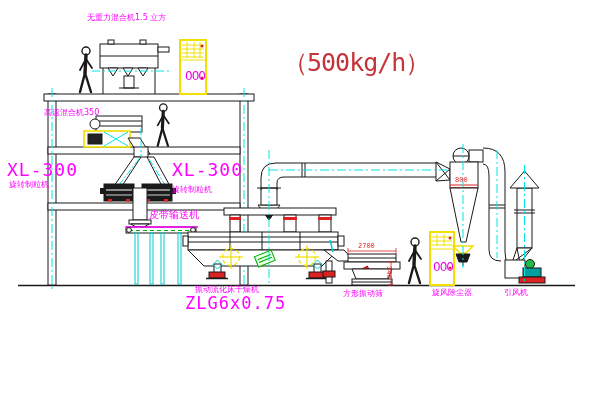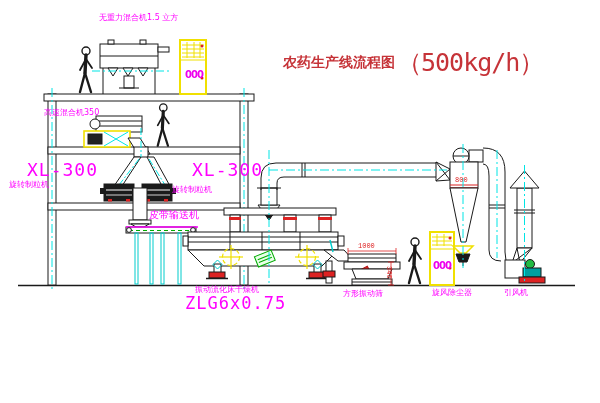--- a/index.html
+++ b/index.html
@@ -3,27 +3,27 @@
 <meta charset="utf-8">
 <style>
   html,body{margin:0;padding:0;background:#ffffff;}
   #stage{position:relative;width:600px;height:403px;background:#ffffff;overflow:hidden;
          font-family:"DejaVu Sans",sans-serif;}
   #stage svg{position:absolute;left:0;top:0;}
   .lbl{position:absolute;white-space:nowrap;line-height:1;color:#ff00ff;}
   .mag-sm{font-size:8px;}
   .mag-xs{font-size:10px;}
   .model{font-family:"DejaVu Sans Mono",monospace;font-size:17px;letter-spacing:1px;}
-  .model-big{font-family:"DejaVu Sans Mono",monospace;font-size:18px;letter-spacing:1px;margin-left:20px;}
+  .model-big{font-family:"DejaVu Sans Mono",monospace;font-size:18px;letter-spacing:1px;}
   .red-dim{color:#dd2222;font-size:7px;font-family:Liberation Mono, monospace;}
   .vert{writing-mode:vertical-rl;}
   #title-row{position:absolute;left:283px;top:46px;display:flex;align-items:center;gap:2px;color:#c63338;}
   #title-cn{font-size:14px;font-weight:bold;}
   #title-cap{font-size:25px;font-weight:normal;font-family:"DejaVu Sans Mono",monospace;letter-spacing:-1px;}
-  .panel-sym{font-size:10px;font-weight:bold;letter-spacing:-1px;color:#ee00ee;}
+  .panel-sym{font-size:12px;font-weight:normal;letter-spacing:-1px;color:#ee00ee;}
 </style>
 </head>
 <body>
 
 <div id="stage">
 
 <svg width="600" height="403" viewBox="0 0 600 403">
   <defs>
     <g id="man" stroke="#1a1a1a" fill="none" stroke-linecap="round">
       <circle cx="10" cy="5" r="4" stroke-width="1.4"></circle>
@@ -307,24 +307,23 @@
 
   <g stroke="#00e5e5" stroke-width="1" stroke-dasharray="9 3 2 3" fill="none">
     <line x1="269" y1="150" x2="269" y2="283"></line>
     <line x1="269" y1="170" x2="447" y2="170"></line>
     <line x1="463" y1="144" x2="463" y2="268"></line>
     <line x1="497" y1="150" x2="497" y2="258"></line>
     <line x1="524.5" y1="165" x2="524.5" y2="284"></line>
   </g>
 </svg>
 
-<div class="lbl mag-sm" style="left:87px;top:14px;margin-left:12px;">无重力混合机1.5 立方</div>
+<div class="lbl mag-sm" style="left:87px;top:14px;">无重力混合机1.5 立方</div>
 
 <div id="title-row">
-  <span id="title-cn">农药生产线流程图</span>
   <span id="title-cap">（500kg/h）</span>
 </div>
 
 <div class="lbl mag-sm" style="left:44px;top:109px;">高速混合机350</div>
 
 <div class="lbl model-big" style="left:7px;top:161px;">XL-300</div>
 <div class="lbl mag-sm" style="left:9px;top:181px;">旋转制粒机</div>
 
 <div class="lbl model-big" style="left:172px;top:161px;">XL-300</div>
 <div class="lbl mag-sm" style="left:172px;top:186px;">旋转制粒机</div>
@@ -332,20 +331,20 @@
 <div class="lbl mag-xs" style="left:149px;top:210px;">皮带输送机</div>
 
 <div class="lbl mag-sm" style="left:195px;top:286px;">振动流化床干燥机</div>
 <div class="lbl model" style="left:185px;top:295px;">ZLG6x0.75</div>
 
 <div class="lbl mag-sm" style="left:343px;top:290px;">方形振动筛</div>
 
 <div class="lbl mag-sm" style="left:432px;top:289px;">旋风除尘器</div>
 <div class="lbl mag-sm" style="left:504px;top:289px;">引风机</div>
 
-<div class="lbl red-dim" style="left:358px;top:243px;">1000</div>
+<div class="lbl red-dim" style="left:358px;top:243px;">2700</div>
 <div class="lbl red-dim vert" style="left:385px;top:266px;">346</div>
 <div class="lbl red-dim" style="left:455px;top:177px;">800</div>
 
 <div class="lbl panel-sym" style="left:185px;top:70px;">000</div>
 <div class="lbl panel-sym" style="left:433px;top:261px;">000</div>
 
 </div>
 
 </body></html>

